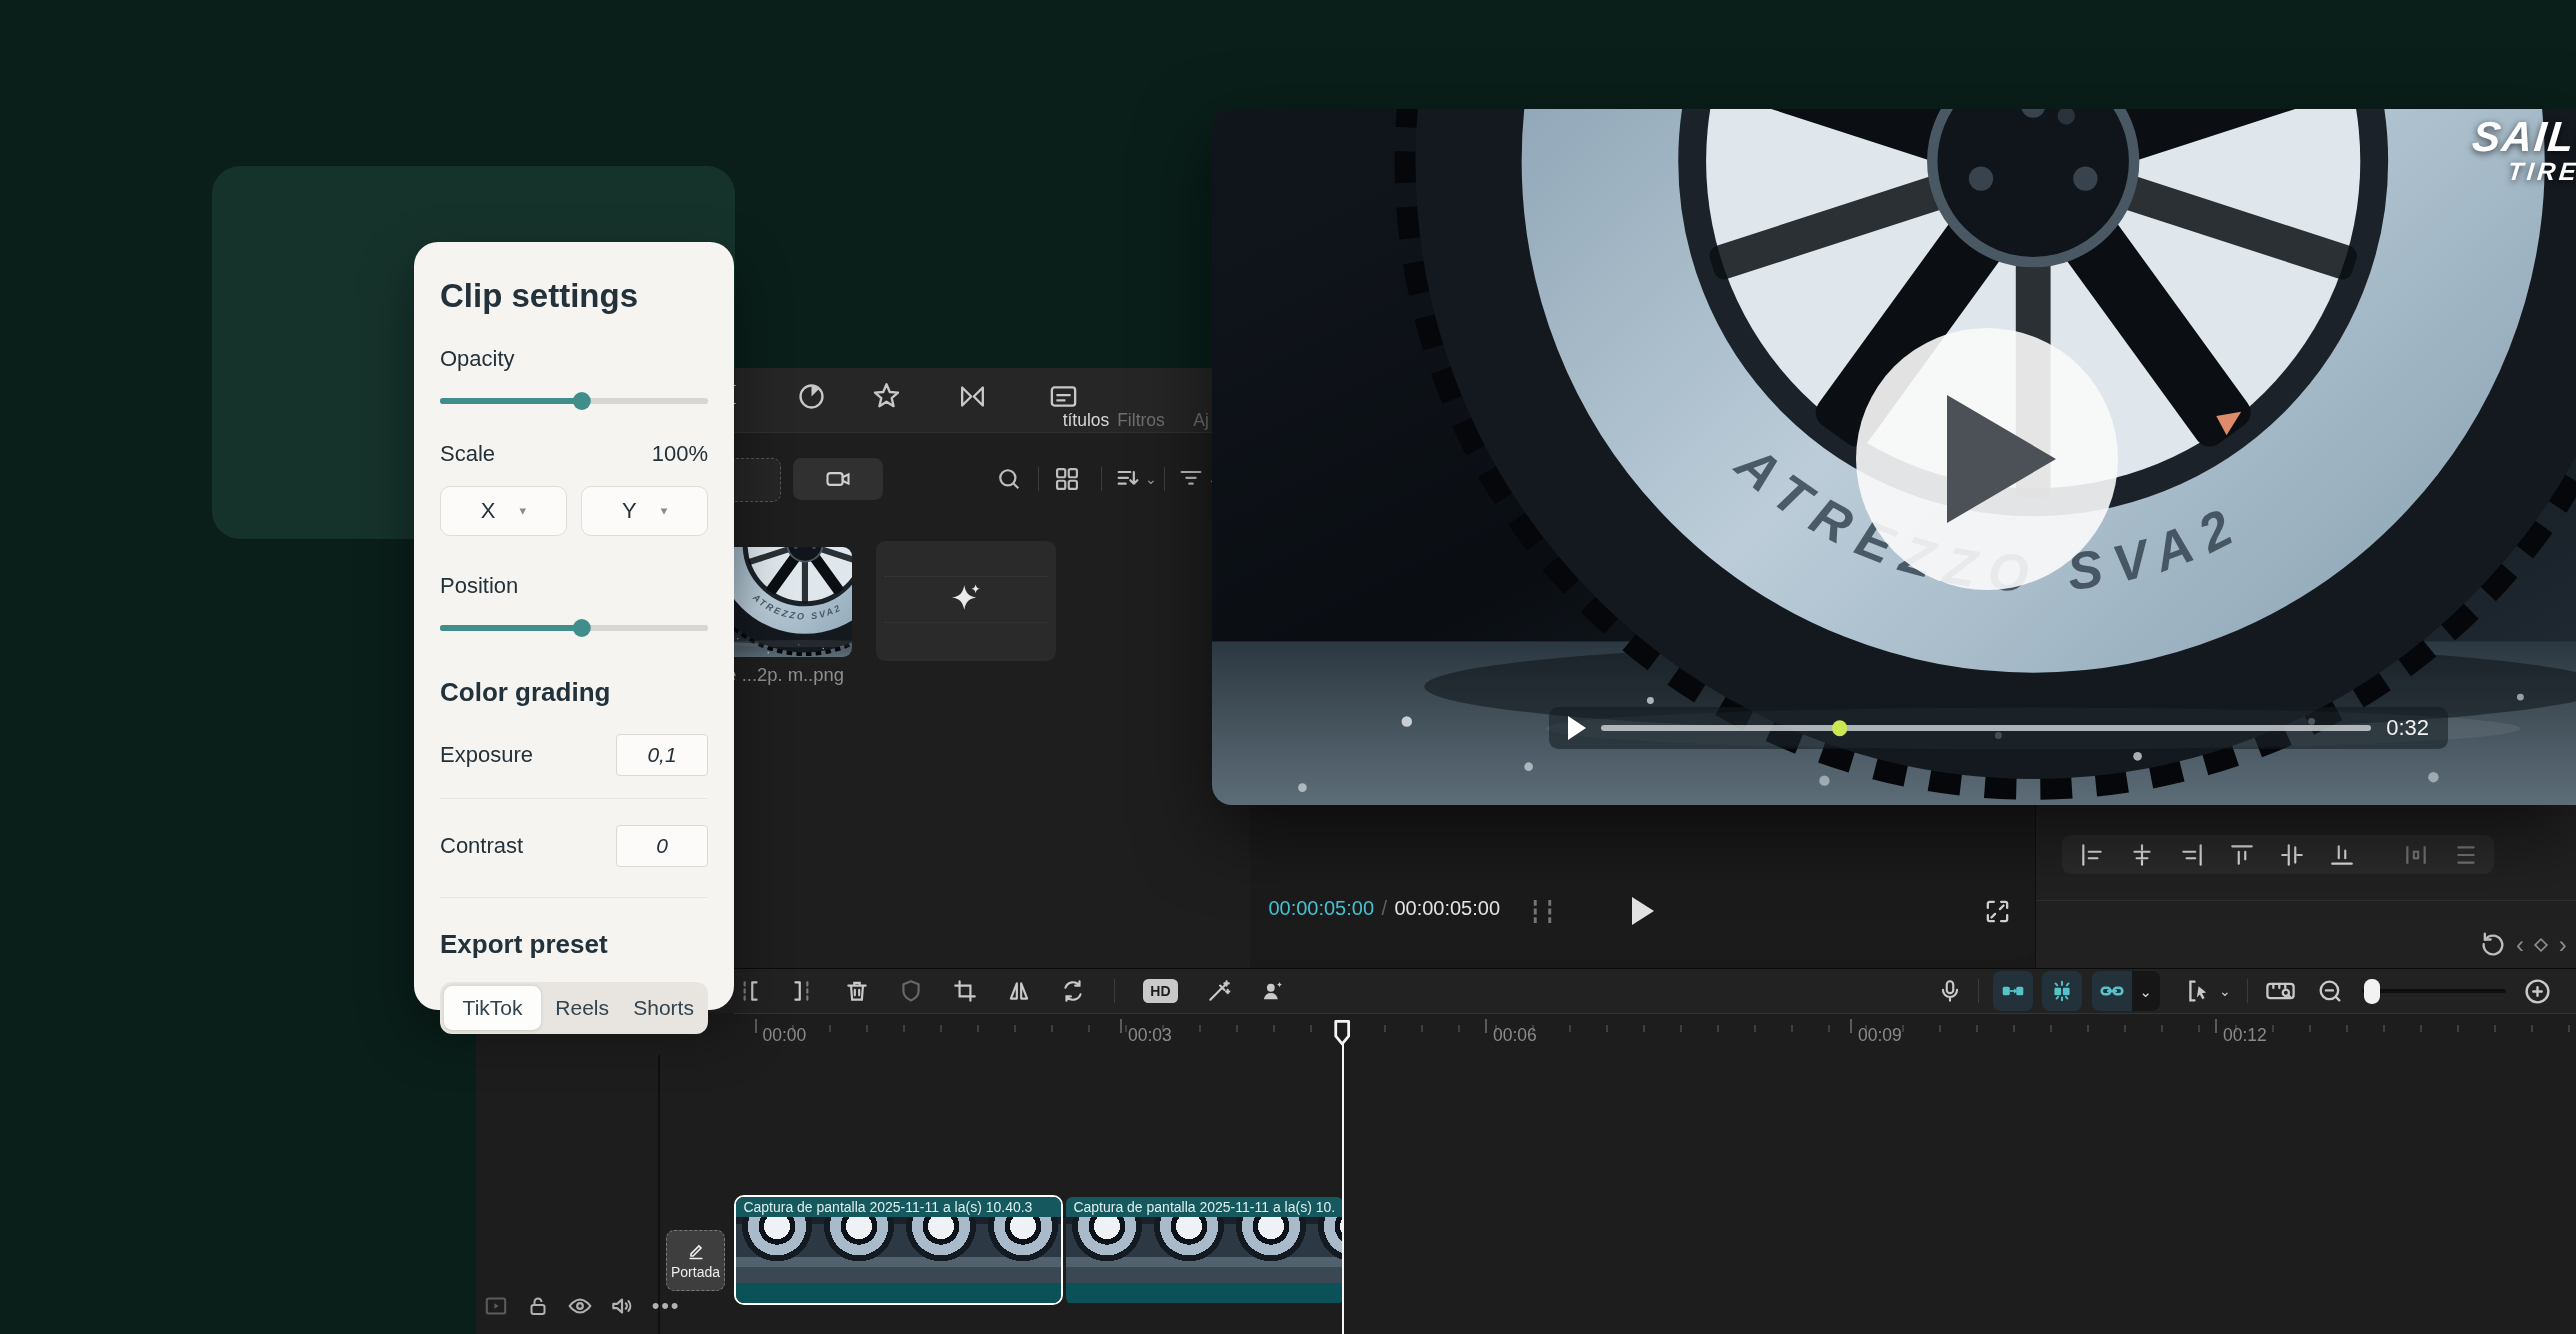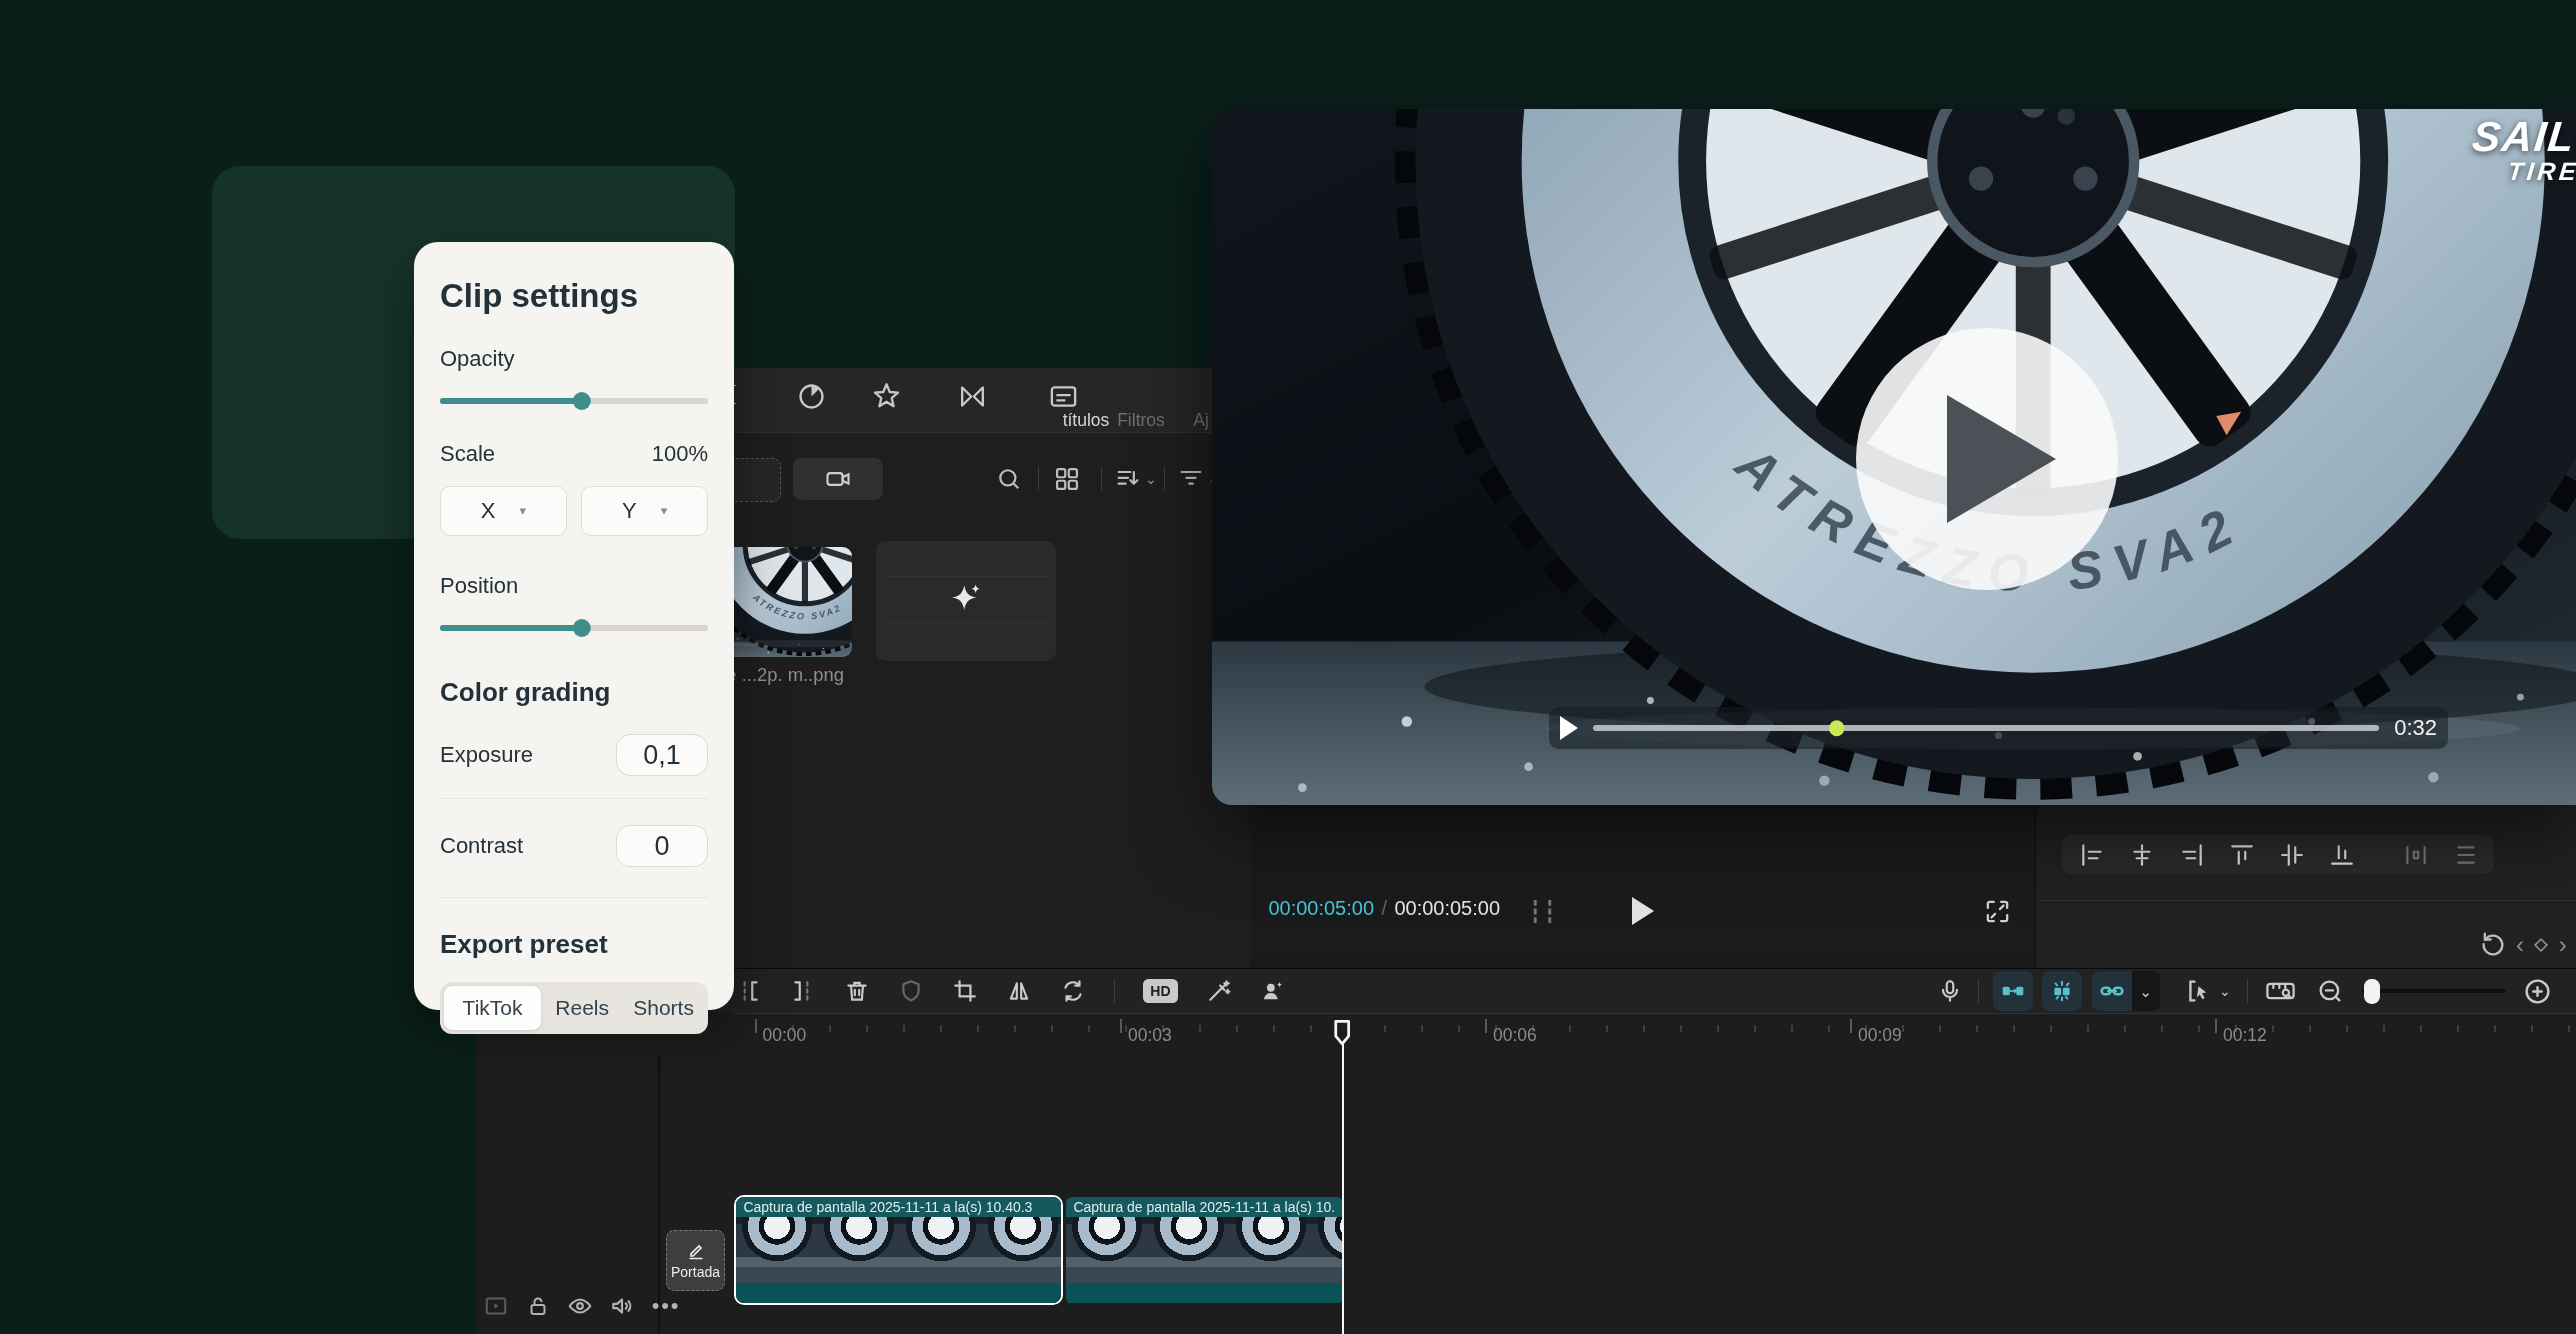--- a/index.html
+++ b/index.html
@@ -102,21 +102,21 @@
 
   
   #player-card{left:1212px;top:109px;width:1364px;height:696px;border-radius:20px 0 0 20px;overflow:hidden;z-index:30;box-shadow:0 28px 74px rgba(0,0,0,.55);}
   #player-card>svg{width:100%;height:100%;display:block;}
   #brand{position:absolute;left:1259px;top:7.4px;width:239px;color:#fff;font-style:italic;font-weight:700;text-shadow:0 1.8px 7.4px rgba(0,0,0,.65);transform:skewX(-6deg);}
   #brand-top{font-size:42px;letter-spacing:1.8px;line-height:1;}
   #brand-bottom{font-size:25px;letter-spacing:3.7px;margin-left:39px;line-height:1.1;}
   #big-play{position:absolute;left:644px;top:219px;width:262px;height:262px;border-radius:50%;background:rgba(250,250,250,.9);display:flex;align-items:center;justify-content:center;}
   #big-play-tri{width:0;height:0;border-left:109px solid #4b5157;border-top:64px solid transparent;border-bottom:64px solid transparent;margin-left:28px;}
   #cursor-mark{position:absolute;left:1008px;top:300px;width:0;height:0;border-left:24px solid #dd8b6b;border-top:8.3px solid transparent;border-bottom:14.7px solid transparent;transform:rotate(-28deg);}
-  #ctrl-bar{position:absolute;left:337px;top:598px;width:899px;height:42px;border-radius:9.2px;background:rgba(18,27,33,.55);display:flex;align-items:center;padding:0 11px;box-sizing:border-box;}
+  #ctrl-bar{position:absolute;left:337px;top:598px;width:899px;height:42px;border-radius:9.2px;background:rgba(18,27,33,.55);display:flex;align-items:center;padding:0 19px;box-sizing:border-box;}
   #ctrl-play{width:0;height:0;border-left:18.4px solid #fff;border-top:12px solid transparent;border-bottom:12px solid transparent;}
   #ctrl-track{flex:1;height:6.4px;border-radius:3.7px;background:rgba(200,205,209,.85);margin:0 14.7px;position:relative;}
   #ctrl-fill{height:100%;width:31%;border-radius:3.7px;background:#cde752;}
   #ctrl-thumb{position:absolute;left:31%;top:50%;transform:translate(-50%,-50%);width:15.6px;height:15.6px;border-radius:50%;background:#cde752;}
   #ctrl-time{color:#f2f2f2;font-size:22px;}
 
   
   #settings-card{left:414px;top:242px;width:320px;height:768px;background:#f6f4f1;border-radius:24px;z-index:40;box-shadow:0 22px 55px rgba(0,0,0,.4);box-sizing:border-box;padding:0 26px;color:#22313a;}
   #cs-title{margin-top:35px;font-size:33px;font-weight:700;}
   .cs-label{font-size:22px;margin-top:31px;}
@@ -127,21 +127,21 @@
   .cs-row{display:flex;justify-content:space-between;align-items:center;}
   #cs-scale-row{margin-top:31px;}
   #cs-scale-value{font-size:22px;}
   #cs-dropdowns{margin-top:18.4px;display:flex;gap:14.7px;}
   .cs-dd{flex:1;height:48px;border:1.8px solid #e0dcd6;border-radius:10px;background:#fcfbf9;display:flex;align-items:center;justify-content:center;gap:24px;}
   .cs-dd b{font-size:22px;font-weight:400;}
   .cs-dd i{font-style:normal;font-size:13px;color:#8a8a88;}
   .cs-section{font-size:26px;font-weight:700;margin-top:40px;}
   .cs-vrow{margin-top:24px;display:flex;justify-content:space-between;align-items:center;height:46px;}
   .cs-vrow .lab{font-size:22px;}
-  .cs-valbox{width:92px;height:42px;border:1.8px solid #ddd9d2;border-radius:14px;background:#fcfbf9;display:flex;align-items:center;justify-content:center;font-size:27px;box-sizing:border-box;}
+  .cs-valbox{width:92px;height:42px;border:1.8px solid #ddd9d2;border-radius:4px;background:#fcfbf9;display:flex;align-items:center;justify-content:center;font-size:21px;box-sizing:border-box;font-style:italic;}
   .cs-div{height:0.9px;background:#e9e6e0;margin-top:20px;}
   #cs-seg{margin-top:22px;height:52px;background:#e8e5e0;border-radius:12px;display:flex;align-items:center;padding:3.7px;box-sizing:border-box;}
   .seg{flex:1;height:44px;display:flex;align-items:center;justify-content:center;font-size:21px;color:#33424c;}
   .seg.active{background:#fdfdfc;border-radius:8.3px;box-shadow:0 0.9px 3.7px rgba(0,0,0,.12);flex:1.2;}
 </style>
 </head>
 <body>
 
 <svg width="0" height="0" style="position:absolute" aria-hidden="true">
   <defs>

